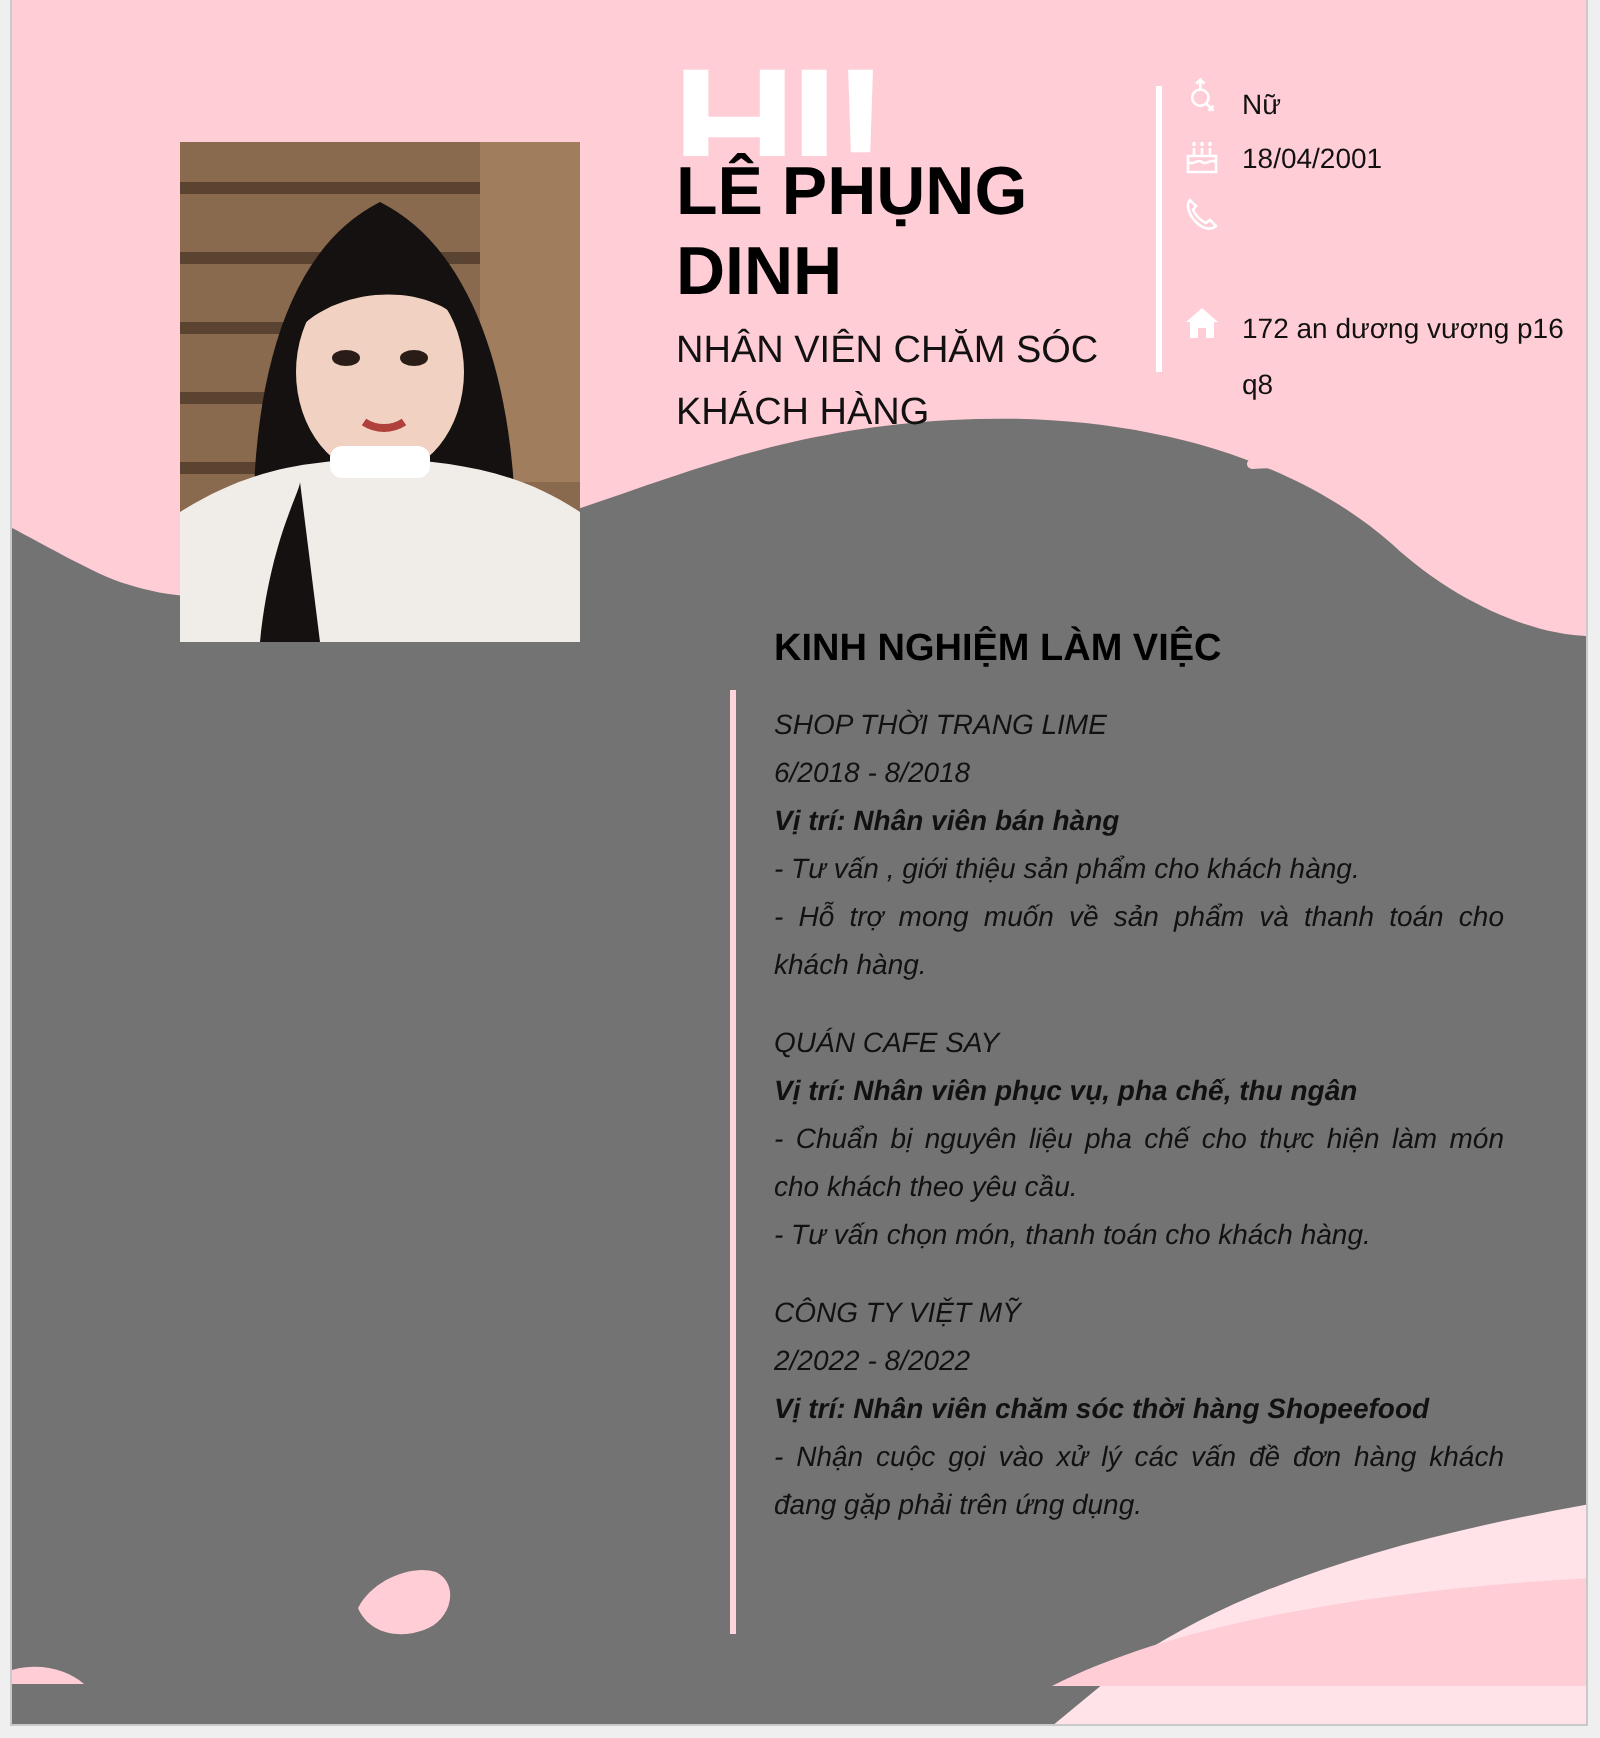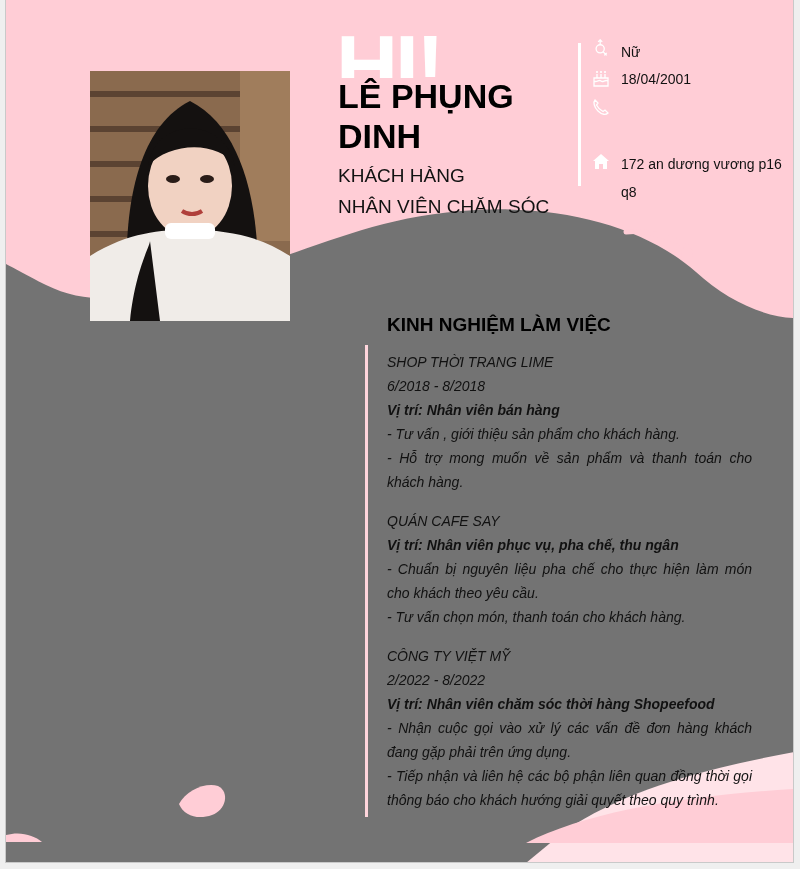--- a/index.html
+++ b/index.html
@@ -65,22 +65,22 @@
       <path d="M40 250 C45 200 60 175 60 170 L70 250 Z" fill="#141110"></path>
     </svg>
   </div>
 
   <div class="hii">HI!</div>
   <div class="name">
     <div>LÊ PHỤNG</div>
     <div>DINH</div>
   </div>
   <div class="title">
+    <div>NHÂN VIÊN CHĂM SÓC</div>
     <div>KHÁCH HÀNG</div>
-    <div>NHÂN VIÊN CHĂM SÓC</div>
   </div>
 
   <div class="info-line"></div>
 
   <div class="info" style="top:43px;">
     <svg class="ic" style="top:-4px;" viewBox="0 0 18 22">
       <circle cx="8" cy="12" r="5" stroke="#fff" stroke-width="1.6" fill="none"></circle>
       <path d="M8 7 V1 M5.5 3.5 L8 1 L10.5 3.5 M11.5 15.5 L16 20 M13 20 L16 17" stroke="#fff" stroke-width="1.6" fill="none"></path>
     </svg>
     <span class="tx" style="top:-5px;">Nữ</span>
@@ -127,16 +127,15 @@
       <div class="pos">Vị trí: Nhân viên phục vụ, pha chế, thu ngân</div>
       <div class="desc">- Chuẩn bị nguyên liệu pha chế cho thực hiện làm món cho khách theo yêu cầu.</div>
       <div class="desc">- Tư vấn chọn món, thanh toán cho khách hàng.</div>
     </div>
 
     <div class="job">
       <div>CÔNG TY VIỆT MỸ</div>
       <div>2/2022 - 8/2022</div>
       <div class="pos">Vị trí: Nhân viên chăm sóc thời hàng Shopeefood</div>
       <div class="desc">- Nhận cuộc gọi vào xử lý các vấn đề đơn hàng khách đang gặp phải trên ứng dụng.</div>
-      <div class="desc">- Tiếp nhận và liên hệ các bộ phận liên quan đồng thời gọi thông báo cho khách hướng giải quyết theo quy trình.</div>
     </div>
   </div>
 </div>
 
 </body></html>

